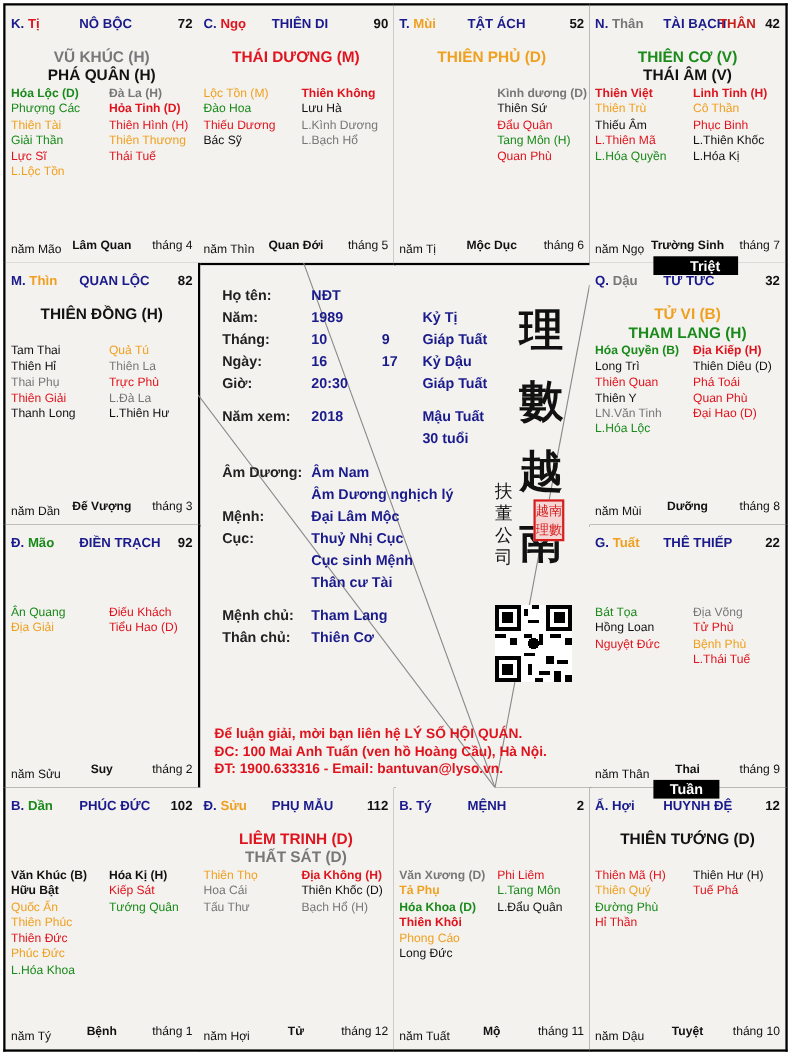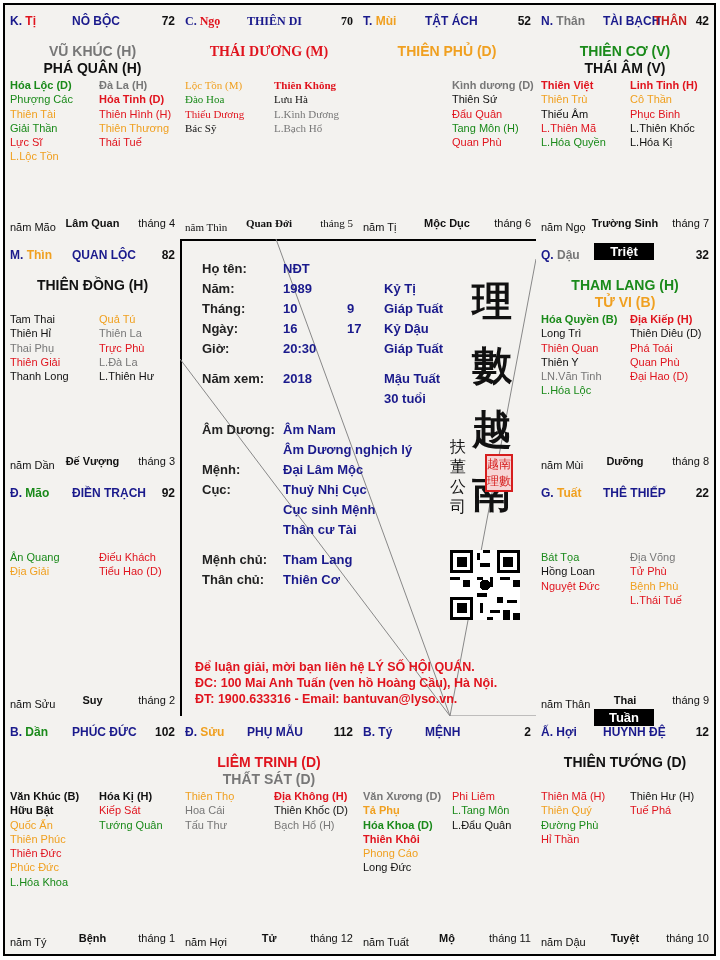--- a/index.html
+++ b/index.html
@@ -65,26 +65,26 @@
           <div class="" style="color:#f0a020">Thiên Thương</div>
           <div class="" style="color:#e0141e">Thái Tuế</div>
         </div>
       </div>
       <div class="foot">
       <span class="y">năm Mão</span>
       <span class="st">Lâm Quan</span>
       <span class="m">tháng 4</span>
     </div>
     </div>
-    <div class="cell" style="left: 180px; top: 3px; width: 180px; height: 238px; border-top: 2px solid rgb(0, 0, 0); font-family: Liberation Serif, serif;">
+    <div class="cell" style="left: 180px; top: 3px; width: 180px; height: 238px; border-top: 2px solid rgb(0, 0, 0);">
       <div class="head">
       <span class="can"><span style="color:#1a1a8c">C.</span> <span style="color:#e0141e">Ngọ</span></span>
       <span class="palace">THIÊN DI</span>
 
-      <span class="num">70</span>
+      <span class="num">90</span>
     </div>
       <div class="mains">
         <div style="color:#e0141e">THÁI DƯƠNG (M)</div>
       </div>
       <div class="minors" style="top:73px">
         <div class="col l">
           <div class="" style="color:#f0a020">Lộc Tồn (M)</div>
           <div class="" style="color:#1a8a1a">Đào Hoa</div>
           <div class="" style="color:#e0141e">Thiếu Dương</div>
           <div class="" style="color:#111111">Bác Sỹ</div>
@@ -194,22 +194,22 @@
     </div>
     </div>
     <div class="cell" style="left: 536px; top: 239px; width: 180px; height: 240px;">
       <div class="head">
       <span class="can"><span style="color:#1a1a8c">Q.</span> <span style="color:#777777">Dậu</span></span>
       <span class="palace">TỬ TỨC</span>
 
       <span class="num">32</span>
     </div>
       <div class="mains">
+        <div style="color:#f0a020">TỬ VI (B)</div>
         <div style="color:#1a8a1a">THAM LANG (H)</div>
-        <div style="color:#f0a020">TỬ VI (B)</div>
       </div>
       <div class="minors" style="top:73px">
         <div class="col l">
           <div class="b" style="color:#1a8a1a">Hóa Quyền (B)</div>
           <div class="" style="color:#111111">Long Trì</div>
           <div class="" style="color:#e0141e">Thiên Quan</div>
           <div class="" style="color:#111111">Thiên Y</div>
           <div class="" style="color:#777777">LN.Văn Tinh</div>
           <div class="" style="color:#1a8a1a">L.Hóa Lộc</div>
         </div>
@@ -387,21 +387,21 @@
         </div>
       </div>
       <div class="foot">
       <span class="y">năm Dậu</span>
       <span class="st">Tuyệt</span>
       <span class="m">tháng 10</span>
     </div>
     </div>
   </div>
 
-<div class="tag" style="left:594px;top:243px;">Triệt</div>
+<div class="tag" style="left:594px;top:233px;padding-left:17px;">Triệt</div>
 <div class="tag" style="left:594px;top:709px;">Tuần</div>
 
 <div class="center">
   <svg class="diag" width="356" height="477">
     <line x1="96" y1="0" x2="270" y2="477" stroke="#888" stroke-width="1"></line>
     <line x1="0" y1="120" x2="270" y2="477" stroke="#888" stroke-width="1"></line>
     <line x1="356" y1="20" x2="270" y2="477" stroke="#888" stroke-width="1"></line>
     <line x1="356" y1="477" x2="270" y2="477" stroke="#888" stroke-width="1"></line>
   </svg>
 

